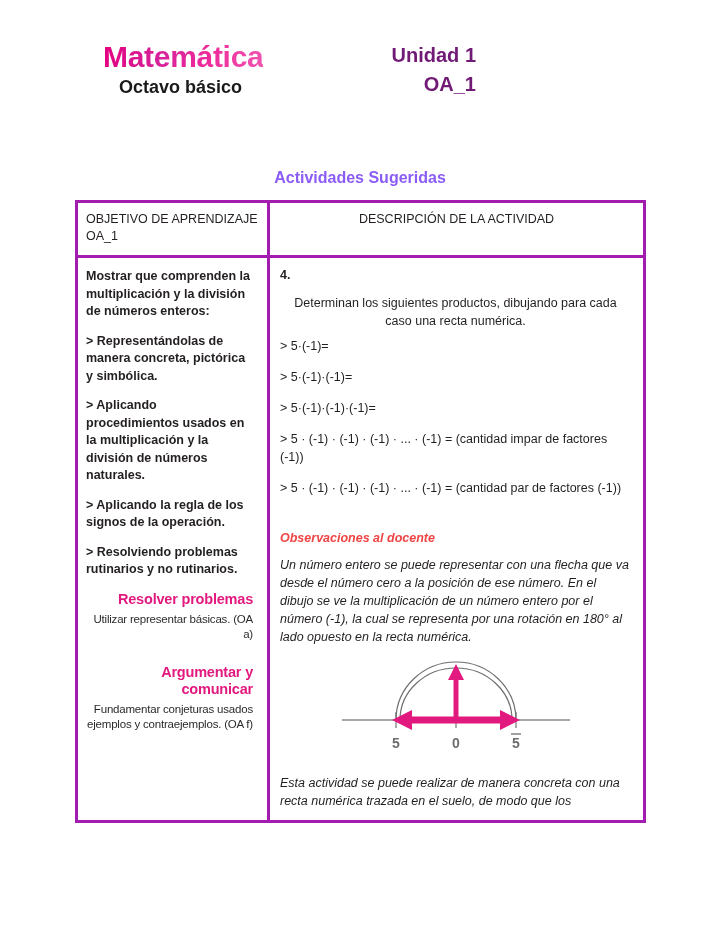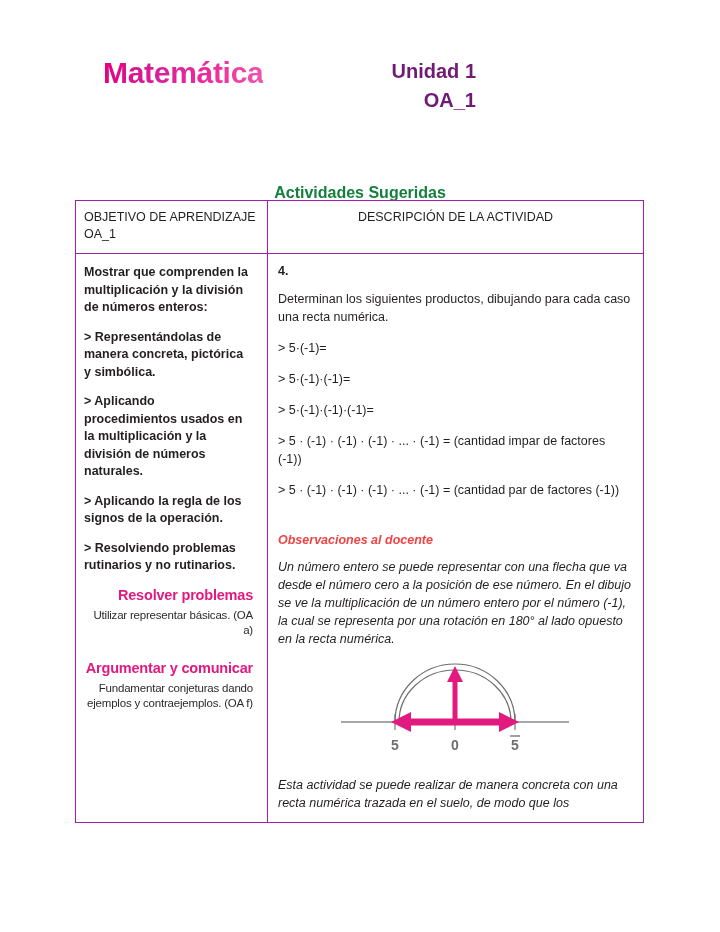--- a/index.html
+++ b/index.html
@@ -12,21 +12,21 @@
     height: 932px;
     font-family: "Liberation Sans", sans-serif;
     color: #231f20;
     position: relative;
     overflow: hidden;
   }
 
   
   .header {
     position: absolute;
-    top: 56px;
+    top: 40px;
     left: 0;
     width: 588px;
     height: 80px;
     text-decoration: underline;
   }
   .hdr-left {
     position: absolute;
     left: 103px;
     top: 0;
     text-align: left;
@@ -69,40 +69,40 @@
     font-size: 20px;
     font-weight: bold;
     line-height: 26px;
     margin-top: 3px;
     white-space: nowrap;
   }
 
   
   .section-title {
     position: absolute;
-    top: 184px;
+    top: 169px;
     left: 0;
     width: 720px;
     text-align: center;
     font-size: 16px;
     font-weight: bold;
-    color: #15803d;
+    color: #8b5cf6;
   }
 
   
   .doc-table {
     position: absolute;
     left: 75px;
     top: 200px;
     width: 568px;
     border-collapse: collapse;
     table-layout: fixed;
   }
   .doc-table td {
-    border: 1px solid #a21caf;
+    border: 3px solid #a21caf;
     vertical-align: top;
     padding: 0;
   }
   .col-left  { width: 192px; }
   .col-right { width: 376px; }
 
   .th-left {
     padding: 8px 6px 10px 8px;
     font-size: 12.5px;
     line-height: 17px;
@@ -159,22 +159,23 @@
   
   .act-num {
     font-size: 12.5px;
     font-weight: bold;
     margin: 0 0 12px 0;
     color: #231f20;
   }
   .act-text {
     font-size: 12.5px;
     line-height: 18px;
-    margin: 0 0 13px 0;
-    color: #231f20;
+    margin: 0 0 7px 0;
+    color: #231f20;
+    text-align: center;
   }
   .act-item {
     font-size: 12.5px;
     line-height: 18px;
     margin: 0 0 13px 0;
     color: #231f20;
   }
   .obs-title {
     font-size: 12.5px;
     font-style: italic;
@@ -202,20 +203,21 @@
     margin: 14px 0 6px 0;
     text-align: center;
   }
 </style>
 </head>
 <body>
 
 <div class="header">
   <div class="hdr-left">
     <div class="subject-title">Matemática</div>
+    <div class="subject-level">Octavo básico</div>
   </div>
   <div class="hdr-right">
     <div class="unit-line">Unidad 1</div>
     <div class="oa-line">OA_1</div>
   </div>
 </div>
 
 <div class="section-title">Actividades Sugeridas</div>
 
 <table class="doc-table">
@@ -242,21 +244,21 @@
           <p class="oa-para">&gt; Aplicando la regla de los signos de la operación.</p>
           <p class="oa-para">&gt; Resolviendo problemas rutinarios y no rutinarios.</p>
 
           <div class="skill-block">
             <div class="skill-title">Resolver problemas</div>
             <div class="skill-desc">Utilizar representar básicas. (OA a)</div>
           </div>
 
           <div class="skill-block">
             <div class="skill-title">Argumentar y comunicar</div>
-            <div class="skill-desc">Fundamentar conjeturas dando ejemplos y contraejemplos. (OA f)</div>
+            <div class="skill-desc">Fundamentar conjeturas usados ejemplos y contraejemplos. (OA f)</div>
           </div>
         </div>
       </td>
 
       <td>
         <div class="cell-right">
           <p class="act-num">4.</p>
           <p class="act-text">Determinan los siguientes productos, dibujando para cada caso una recta numérica.</p>
 
           <p class="act-item">&gt; 5·(-1)=</p>

